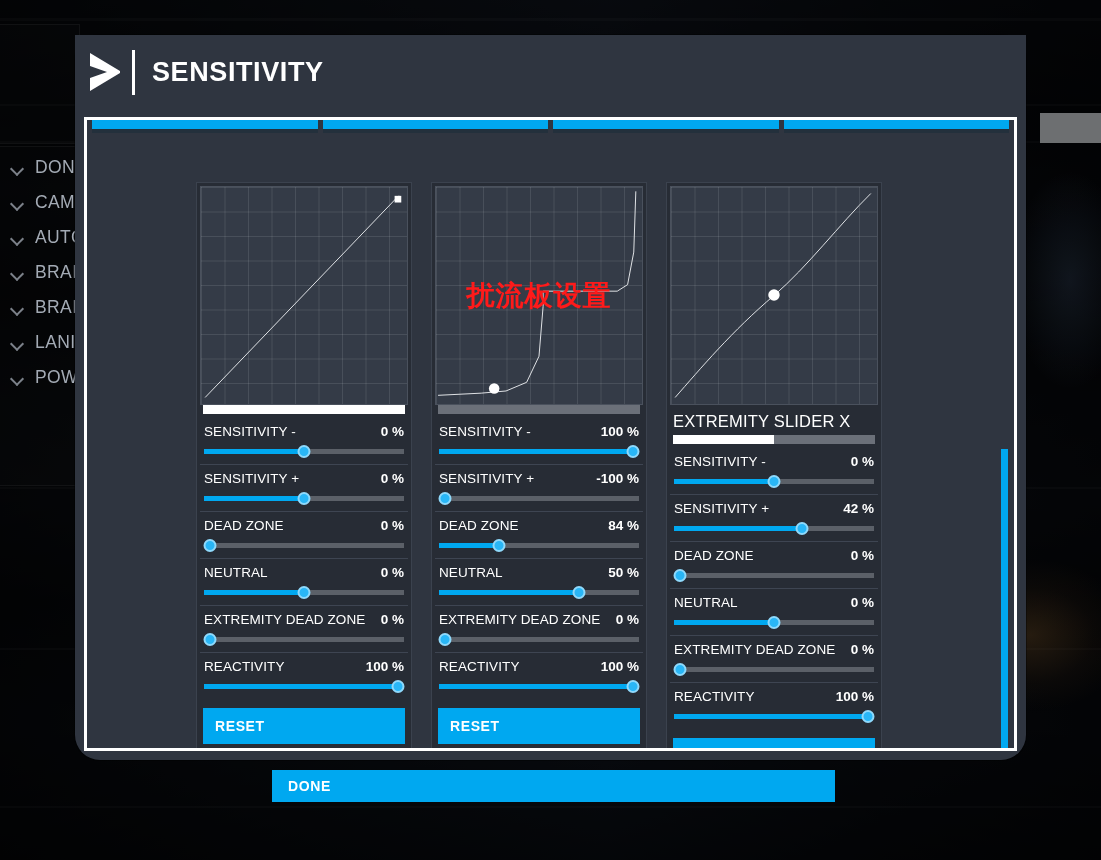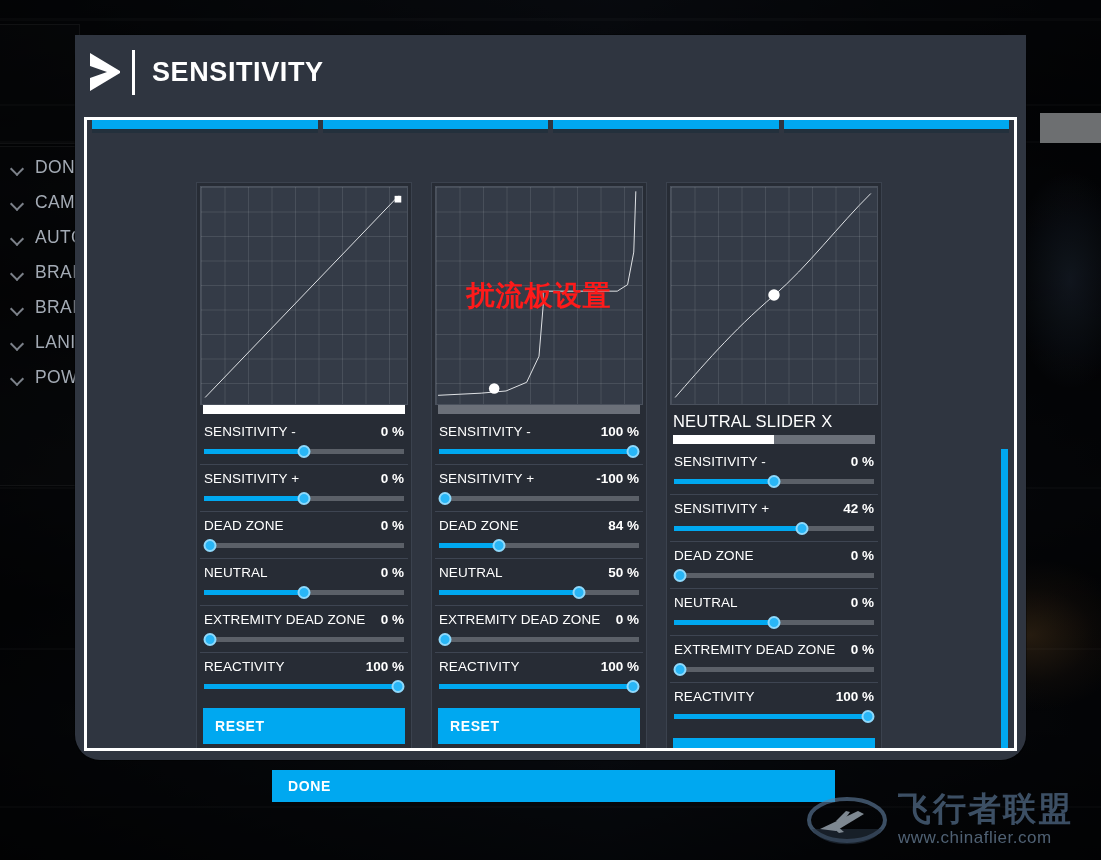--- a/index.html
+++ b/index.html
@@ -519,21 +519,21 @@
         <div class="axis-col">
           <div class="graph">
             <div class="graph-grid"></div>
             <svg viewBox="0 0 100 100" preserveAspectRatio="none">
               <path d="M2,97 C14,84 30,66 50,50 C66,37 82,17 97,3" fill="none" stroke="#f2f4f6" stroke-width="0.9" vector-effect="non-scaling-stroke"></path>
             </svg>
             <svg viewBox="0 0 216 219" style="position:absolute;inset:0;">
               <circle cx="108" cy="109" r="6" fill="#ffffff"></circle>
             </svg>
           </div>
-          <div class="axis-title">NEUTRAL SLIDER X</div>
+          <div class="axis-title">EXTREMITY SLIDER X</div>
           <div class="title-bar">
             <i style="width:50%"></i>
           </div>
 
           <div class="param no-rule">
             <div class="param-head">
               <span class="param-label">SENSITIVITY -</span>
               <span class="param-value">0 %</span>
             </div>
             <div class="slider">
@@ -610,27 +610,14 @@
 
       <div class="scrollbar-track">
         <div class="scrollbar-thumb" style="top:50%;height:51%;"></div>
       </div>
 
     </div>
   </div>
 
   <div class="done-btn">DONE</div>
 
-  <div class="watermark">
-    <svg class="wm-logo" viewBox="0 0 82 62">
-      <ellipse cx="41" cy="31" rx="38" ry="21" fill="none" stroke="#5f7d9e" stroke-width="4"></ellipse>
-      <path d="M6,40 a36,20 0 0 0 70,0" fill="#3f536b" opacity=".55"></path>
-      <path d="M14,40 L52,22 L58,25 L30,42 Z" fill="#c9d8e6"></path>
-      <path d="M30,32 L40,22 L44,23 L36,34 Z" fill="#c9d8e6"></path>
-      <path d="M26,38 L33,44 L38,43 L31,37 Z" fill="#c9d8e6"></path>
-    </svg>
-    <div class="wm-text">
-      <div class="wm-cn">飞行者联盟</div>
-      <div class="wm-url">www.chinaflier.com</div>
-    </div>
-  </div>
 
 </div>
 
 </body></html>

